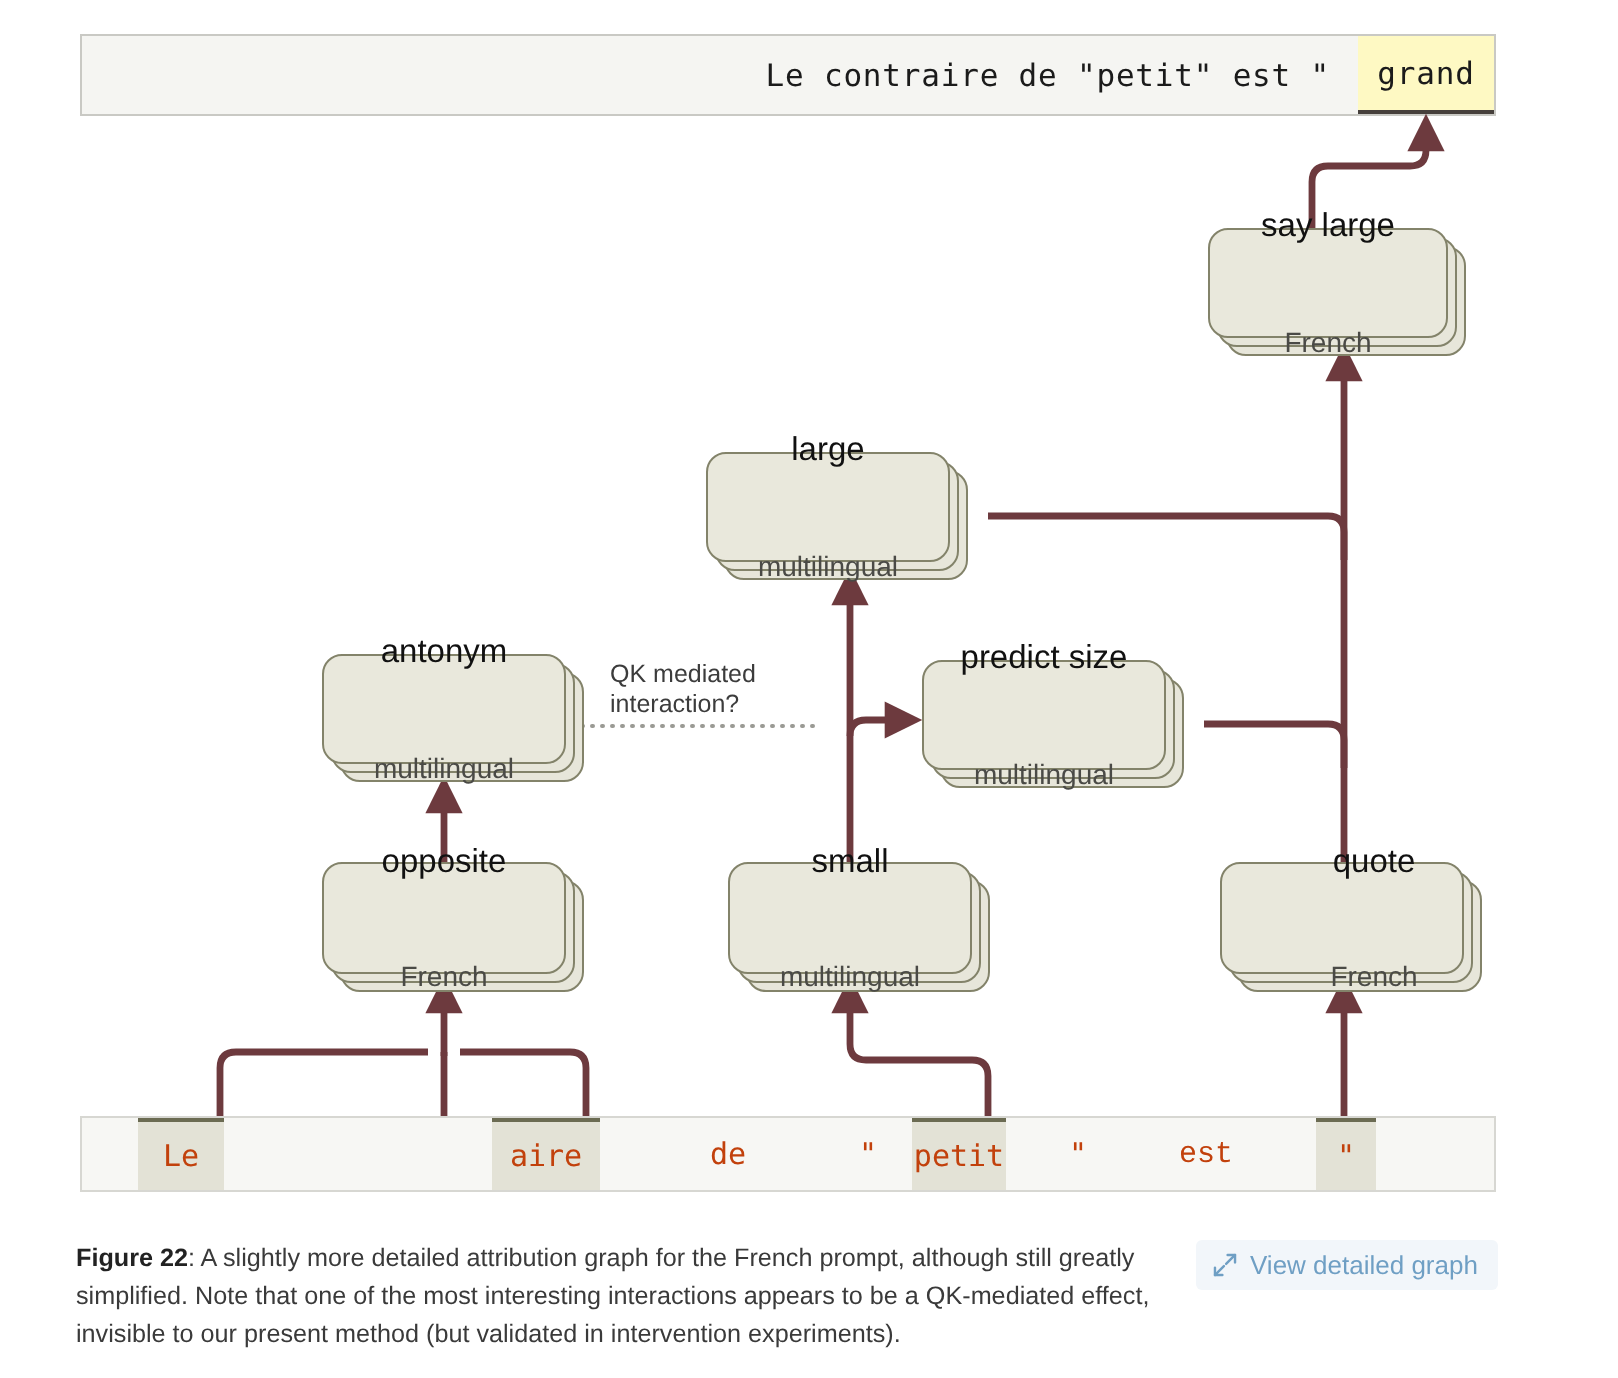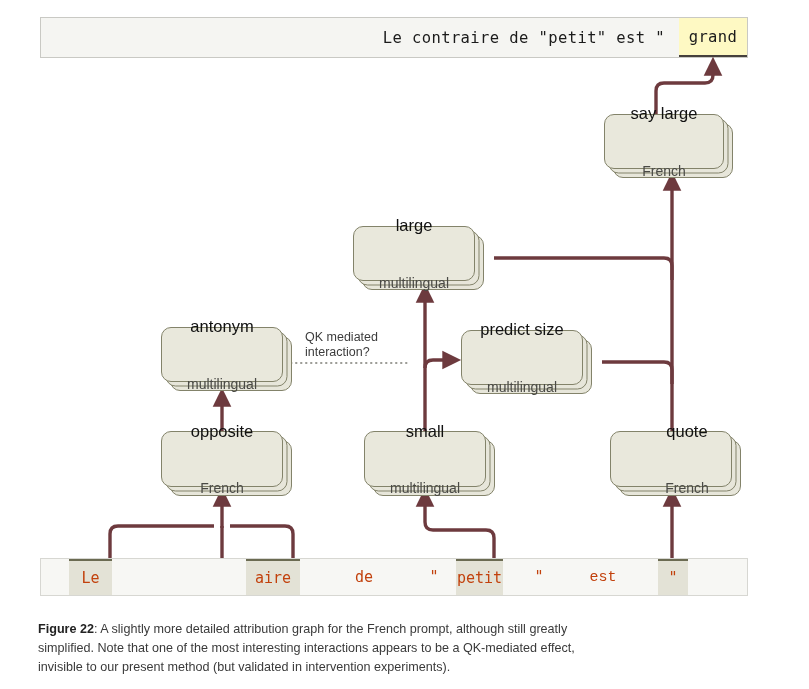--- a/index.html
+++ b/index.html
@@ -210,14 +210,25 @@
         <div class="token" style="left: 483px; width: 30px;">"</div>
         <div class="token" style="left: 540px; width: 44px; font-family: Liberation Mono, monospace;">est</div>
         <div class="token hl" style="left: 617px; width: 30px;">"</div>
       </div>
   </div>
 
   <div class="caption">
     <b>Figure 22</b><span>: A slightly more detailed attribution graph for the French prompt, although still greatly simplified. Note that one of the most interesting interactions appears to be a QK-mediated effect, invisible to our present method (but validated in intervention experiments).</span>
   </div>
 
+  <div class="detail-link">
+    <svg class="ic" viewBox="0 0 14 14">
+      <g stroke="#6f9fc4" stroke-width="1.3" fill="none" stroke-linecap="round" stroke-linejoin="round">
+        <path d="M8.4 1.6 L12.4 1.6 L12.4 5.6"></path>
+        <path d="M12.4 1.6 L7.6 6.4"></path>
+        <path d="M5.6 12.4 L1.6 12.4 L1.6 8.4"></path>
+        <path d="M1.6 12.4 L6.4 7.6"></path>
+      </g>
+    </svg>
+    <span>View detailed graph</span>
+  </div>
 
 </div>
 
 </body></html>

